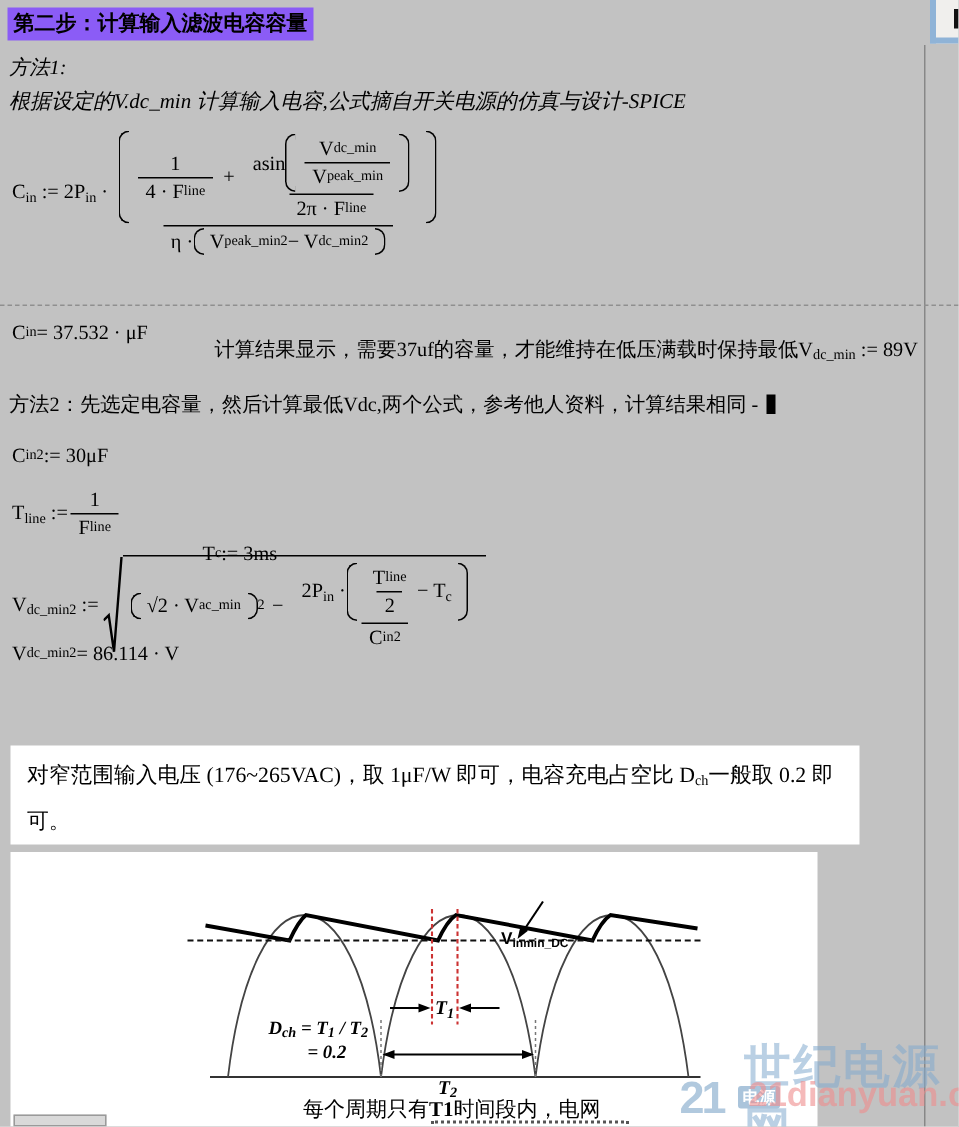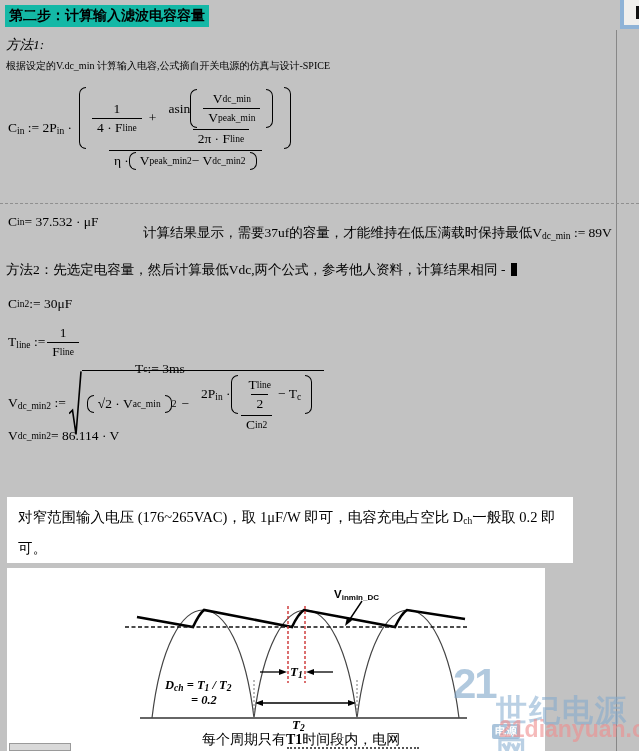--- a/index.html
+++ b/index.html
@@ -4,21 +4,21 @@
 <style>
   html,body{margin:0;padding:0;}
   .screen{position:relative;width:639px;height:751px;background:#c2c2c2;overflow:hidden;
           font-family:"Liberation Serif","DejaVu Serif",serif;color:#000;}
   .abs{position:absolute;white-space:nowrap;}
   .vline{position:absolute;left:616px;top:30px;width:1px;height:721px;background:#878787;}
   .dashline{position:absolute;left:0;top:203px;width:639px;height:0;border-top:1px dashed #8f8f8f;}
   .popup{position:absolute;left:620px;top:0;width:19px;height:29px;background:#f0efed;
          border-left:4px solid #8fb3d7;border-bottom:4px solid #8fb3d7;box-sizing:border-box;}
   .popup-mark{position:absolute;right:0;top:6px;width:3px;height:13px;background:#111;}
-  .title{position:absolute;left:5px;top:5px;background:#14b8a6;padding:2px 4px;font-size:14px;font-weight:bold;}
+  .title{position:absolute;left:5px;top:5px;background:#8b5cf6;padding:2px 4px;font-size:14px;font-weight:bold;}
   .cn{font-size:13.5px;}
   .math{position:absolute;display:flex;align-items:center;font-size:13.5px;white-space:nowrap;}
   sub{font-size:9.5px;vertical-align:-0.25em;}
   sup{font-size:9.5px;vertical-align:0.5em;}
   .frac{display:inline-flex;flex-direction:column;align-items:center;margin:0 2px;}
   .fnum{display:inline-flex;align-items:center;justify-content:center;padding:1px 5px;}
   .fden{display:inline-flex;align-items:center;justify-content:center;padding:1px 5px;border-top:1.2px solid #000;}
   .pgroup{display:inline-flex;align-items:stretch;}
   .pinner{display:inline-flex;align-items:center;padding:1px 2px;}
   .lp{width:6px;margin-right:2px;border-left:1.4px solid #000;border-top:1.4px solid #000;border-bottom:1.4px solid #000;border-radius:9px 0 0 9px;}
@@ -26,50 +26,50 @@
   .sqrt{display:inline-flex;position:relative;padding-left:13px;margin-left:3px;}
   .radsign{position:absolute;left:0;top:0;width:13px;height:100%;}
   .radbody{display:inline-flex;align-items:center;border-top:1.3px solid #000;padding:3px 5px;}
   .cursor{display:inline-block;width:6px;height:13px;background:#000;vertical-align:-2px;margin-left:2px;}
   .notebox{position:absolute;left:7px;top:497px;width:566px;height:66px;background:#fff;box-sizing:border-box;
            padding:7px 11px 0 11px;font-size:14.5px;line-height:27px;}
   .notebox .l1{padding-left:22px;}
   .figbox{position:absolute;left:7px;top:568px;width:538px;height:183px;background:#fff;overflow:hidden;}
   .figbox svg{position:absolute;left:0;top:0;}
   .figlabel{position:absolute;white-space:nowrap;}
-  .vinmin{font-family:"Liberation Sans","DejaVu Sans",sans-serif;font-weight:bold;font-size:11.5px;}
+  .vinmin{font-family:"Liberation Sans","DejaVu Sans",sans-serif;font-weight:bold;font-size:11.5px;margin-top:32px;}
   .vinmin sub{font-size:8px;}
   .ital{font-style:italic;font-weight:bold;font-size:12.5px;}
   .caption{font-size:14px;}
   .dotted-ul{position:absolute;left:280px;top:179px;width:132px;border-top:2px dotted #555;}
   .sb-corner{position:absolute;left:9px;top:743px;width:62px;height:8px;background:#d9d9d9;
              border:1px solid #9a9a9a;box-sizing:border-box;}
   .wm{position:absolute;font-family:"Liberation Sans","DejaVu Sans",sans-serif;font-weight:bold;pointer-events:none;}
-  .wm-num{left:453px;top:660px;font-size:42px;color:rgba(125,165,200,0.60);letter-spacing:-2px;}
+  .wm-num{left:453px;top:716px;font-size:30px;color:rgba(125,165,200,0.60);letter-spacing:-2px;}
   .wm-box{left:492px;top:724px;font-size:11px;color:#fff;background:rgba(125,165,200,0.65);
           padding:0 3px;border-radius:2px;}
   .wm-cn{left:496px;top:690px;font-size:31px;color:rgba(130,170,205,0.55);letter-spacing:2px;}
   .wm-url{left:499px;top:716px;font-size:23px;color:rgba(238,140,140,0.60);}
 </style>
 </head>
 <body>
 
 <div class="screen">
 
   <div class="vline"></div>
   <div class="dashline"></div>
 
   <div class="popup">
     <div class="popup-mark"></div>
   </div>
 
   <div class="title">第二步：计算输入滤波电容容量</div>
 
   <div class="abs cn" style="left:6px;top:36px;font-style:italic;">方法1:</div>
-  <div class="abs" style="left:6px;top:59px;font-size:10px;">根据设定的V.dc_min 计算输入电容,公式摘自开关电源的仿真与设计-SPICE</div>
+  <div class="abs" style="left:6px;top:59px;font-size:14px;font-style:italic;">根据设定的V.dc_min 计算输入电容,公式摘自开关电源的仿真与设计-SPICE</div>
 
   <div class="math" style="left:8px;top:86px;">
     <span>C<sub>in</sub> := 2P<sub>in</sub> · </span>
     <span class="frac">
       <span class="fnum">
         <span class="pgroup">
           <span class="lp"></span>
           <span class="pinner">
             <span class="frac">
               <span class="fnum">1</span>
@@ -189,21 +189,21 @@
       <polygon points="299,104 307,101 307,107" fill="#000"></polygon>
 
       <line x1="250" y1="135" x2="347" y2="135" stroke="#000" stroke-width="1.3"></line>
       <polygon points="248,135 256,132 256,138" fill="#000"></polygon>
       <polygon points="349,135 341,132 341,138" fill="#000"></polygon>
 
       <line x1="355" y1="33" x2="341" y2="54" stroke="#000" stroke-width="1.4"></line>
       <polygon points="338,58 345,52.5 340,49.5" fill="#000"></polygon>
     </svg>
     <div class="figlabel vinmin" style="left:327px;top:20px;">V<sub>inmin_DC</sub></div>
-    <div class="figlabel ital" style="left:158px;top:110px;">
+    <div class="figlabel ital" style="left:172px;top:110px;">
       <div>D<sub>ch</sub> = T<sub>1</sub> / T<sub>2</sub></div>
       <div style="padding-left:26px;">= 0.2</div>
     </div>
     <div class="figlabel ital" style="left:283px;top:96px;font-size:13px;">T<sub>1</sub></div>
     <div class="figlabel ital" style="left:285px;top:118px;font-size:13px;margin-top:31px;">T<sub>2</sub></div>
     <div class="figlabel caption" style="left:195px;top:163px;width:270px;text-align:left;">每个周期只有<b>T1</b>时间段内，电网</div>
     <div class="dotted-ul"></div>
   </div>
 
   <div class="sb-corner"></div>

